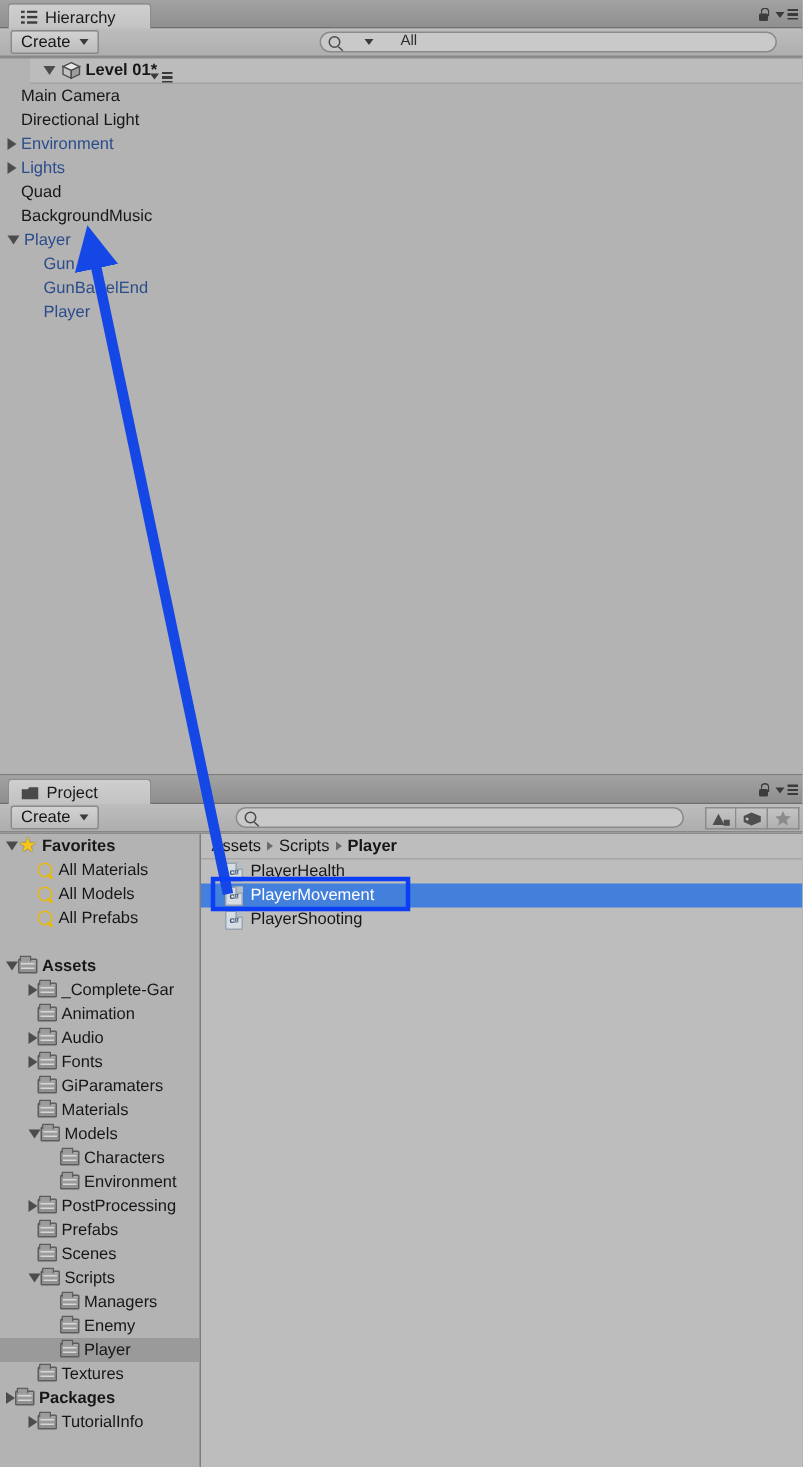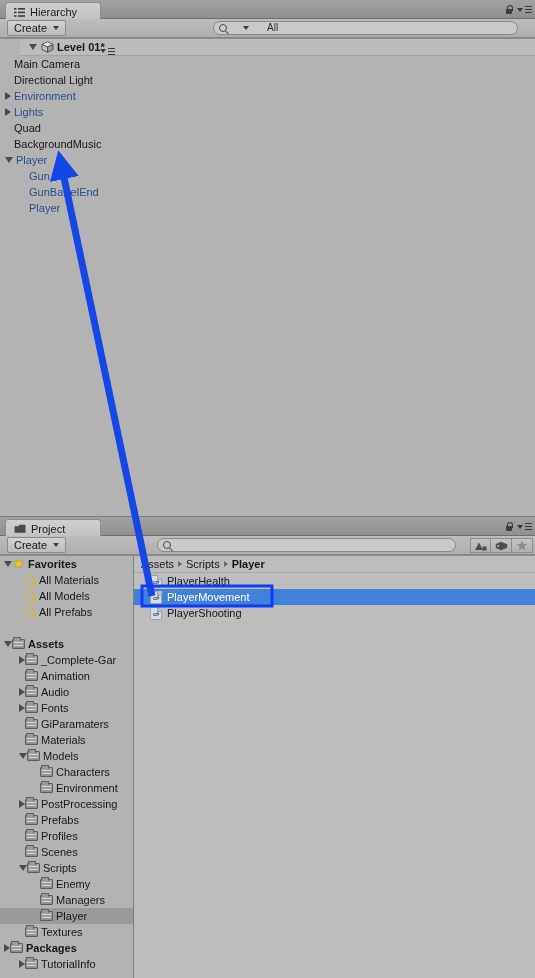--- a/index.html
+++ b/index.html
@@ -515,45 +515,39 @@
           <div class="row">
             <span style="display:inline-block;width:19px;flex:0 0 19px;"></span>
             <span class="tri hidden"></span>
             <span class="folder"></span>
             <span class="label">Prefabs</span>
           </div>
           <div class="row">
             <span style="display:inline-block;width:19px;flex:0 0 19px;"></span>
             <span class="tri hidden"></span>
             <span class="folder"></span>
-            <span class="label">Profiles</span>
-          </div>
-          <div class="row">
-            <span style="display:inline-block;width:19px;flex:0 0 19px;"></span>
-            <span class="tri hidden"></span>
-            <span class="folder"></span>
             <span class="label">Scenes</span>
           </div>
           <div class="row">
             <span style="display:inline-block;width:19px;flex:0 0 19px;"></span>
             <span class="tri open"></span>
             <span class="folder"></span>
             <span class="label">Scripts</span>
           </div>
           <div class="row">
             <span style="display:inline-block;width:34px;flex:0 0 34px;"></span>
             <span class="tri hidden"></span>
             <span class="folder"></span>
+            <span class="label">Managers</span>
+          </div>
+          <div class="row">
+            <span style="display:inline-block;width:34px;flex:0 0 34px;"></span>
+            <span class="tri hidden"></span>
+            <span class="folder"></span>
             <span class="label">Enemy</span>
-          </div>
-          <div class="row">
-            <span style="display:inline-block;width:34px;flex:0 0 34px;"></span>
-            <span class="tri hidden"></span>
-            <span class="folder"></span>
-            <span class="label">Managers</span>
           </div>
           <div class="row sel-gray">
             <span style="display:inline-block;width:34px;flex:0 0 34px;"></span>
             <span class="tri hidden"></span>
             <span class="folder"></span>
             <span class="label">Player</span>
           </div>
           <div class="row">
             <span style="display:inline-block;width:19px;flex:0 0 19px;"></span>
             <span class="tri hidden"></span>

